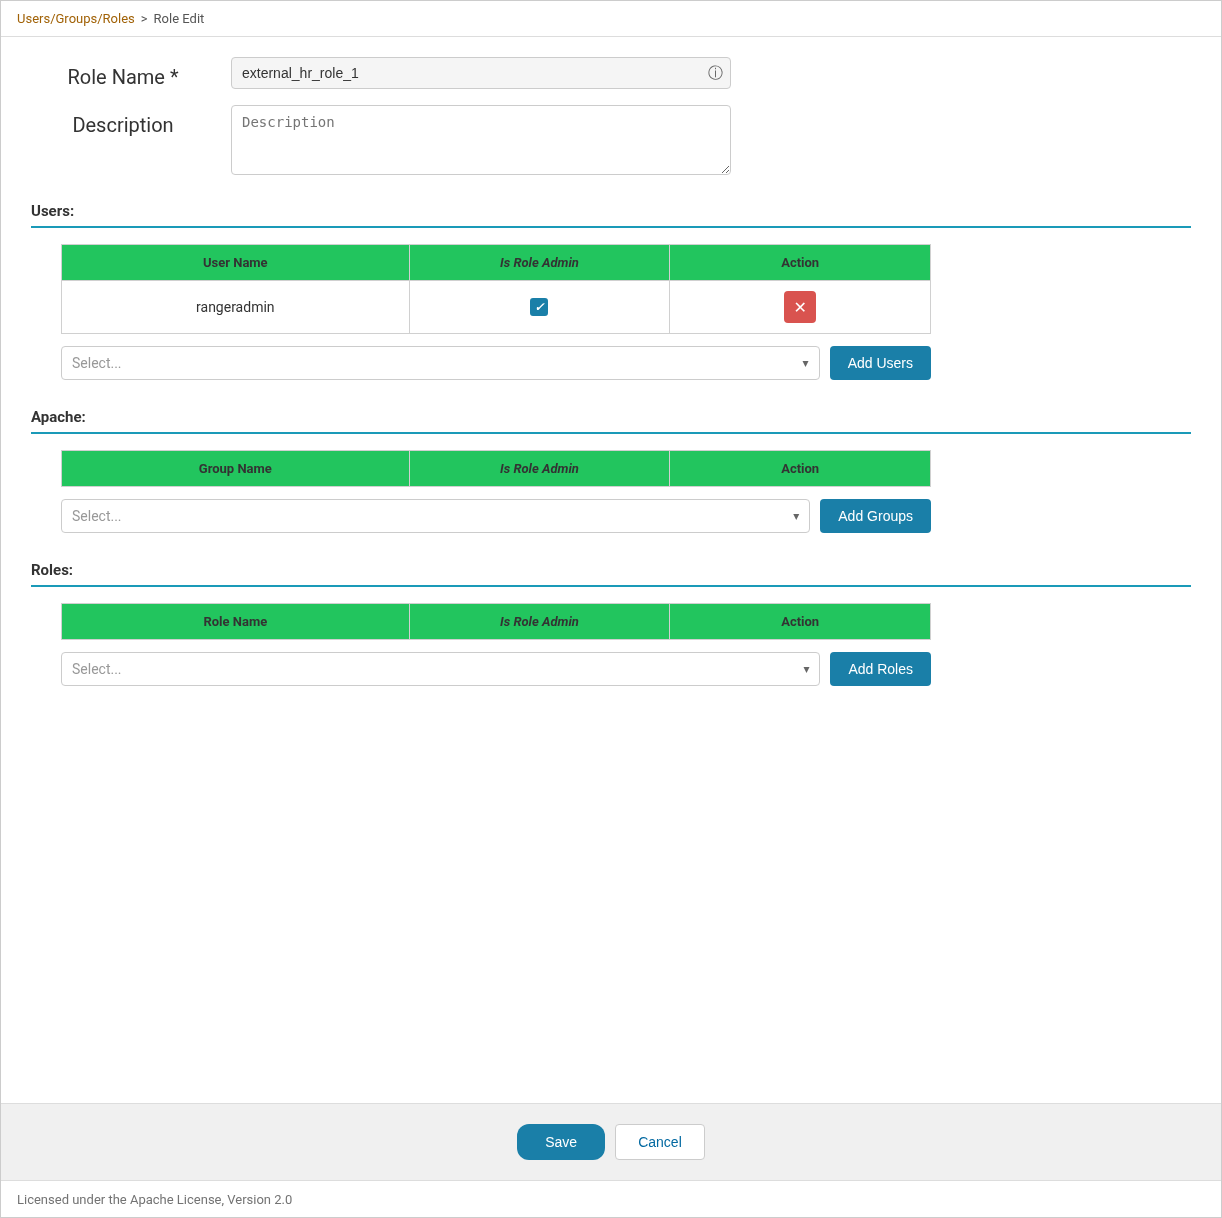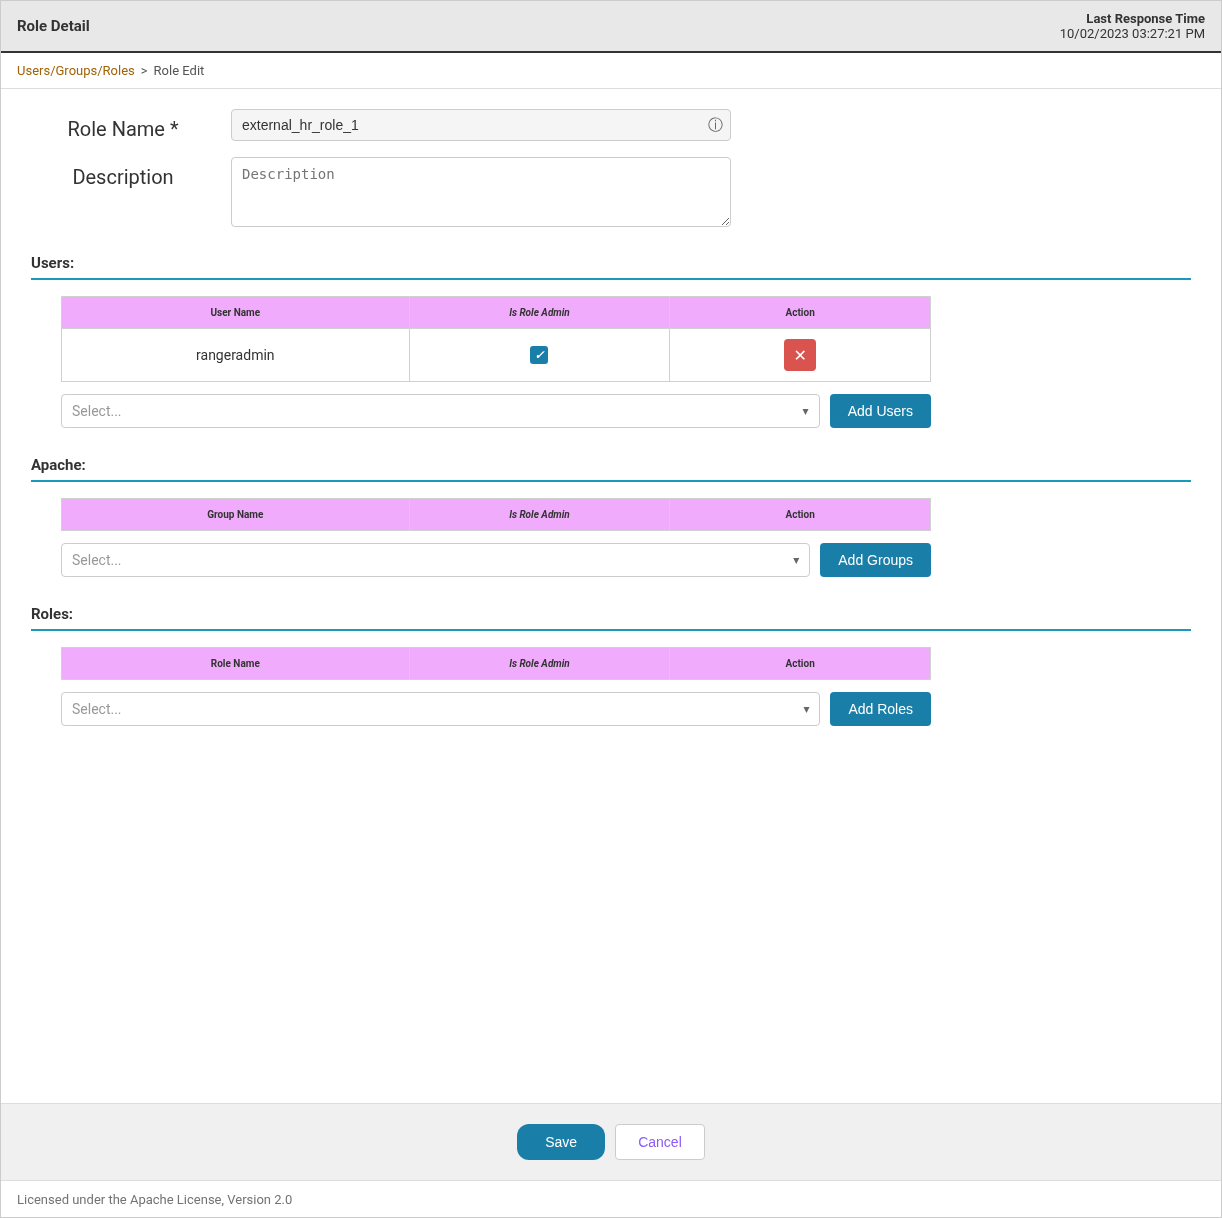--- a/index.html
+++ b/index.html
@@ -126,25 +126,25 @@
     }
     
     .data-table {
       width: 100%;
       border-collapse: collapse;
       margin-bottom: 12px;
       max-width: 870px;
       margin-left: 30px;
     }
     .data-table th {
-      background: #f0abfc;
+      background: #22c55e;
       border: 1px solid #d0d0d0;
       padding: 10px 14px;
       font-weight: bold;
-      font-size: 10px;
+      font-size: 13px;
       color: #333;
       text-align: center;
       margin-top: 16px;
     }
     .data-table td {
       border: 1px solid #d0d0d0;
       padding: 10px 14px;
       text-align: center;
       font-size: 14px;
       background: #fff;
@@ -244,21 +244,21 @@
       color: white;
       border: none;
       border-radius: 12px;
       padding: 9px 28px;
       font-size: 14px;
       cursor: pointer;
       font-weight: 500;
     }
     .btn-cancel {
       background: #fff;
-      color: #8b5cf6;
+      color: #0369a1;
       border: 1px solid #ccc;
       border-radius: 4px;
       padding: 9px 22px;
       font-size: 14px;
       cursor: pointer;
     }
     
     .license-footer {
       padding: 10px 16px;
       border-top: 1px solid #ddd;
@@ -270,27 +270,20 @@
       text-decoration: none;
       cursor: pointer;
       margin-top: 31px;
     }
   </style>
 </head>
 <body>
 
 <div class="page-wrapper">
 
-  <div class="header">
-    <span class="header-title">Role Detail</span>
-    <div class="header-time">
-      <div class="label">Last Response Time</div>
-      <div>10/02/2023 03:27:21 PM</div>
-    </div>
-  </div>
 
   <div class="breadcrumb-bar">
     <span class="breadcrumb-link">Users/Groups/Roles</span>
     <span class="breadcrumb-sep">&gt;</span>
     <span class="breadcrumb-current">Role Edit</span>
   </div>
 
   <div class="main-content">
 
     <div class="form-row">

